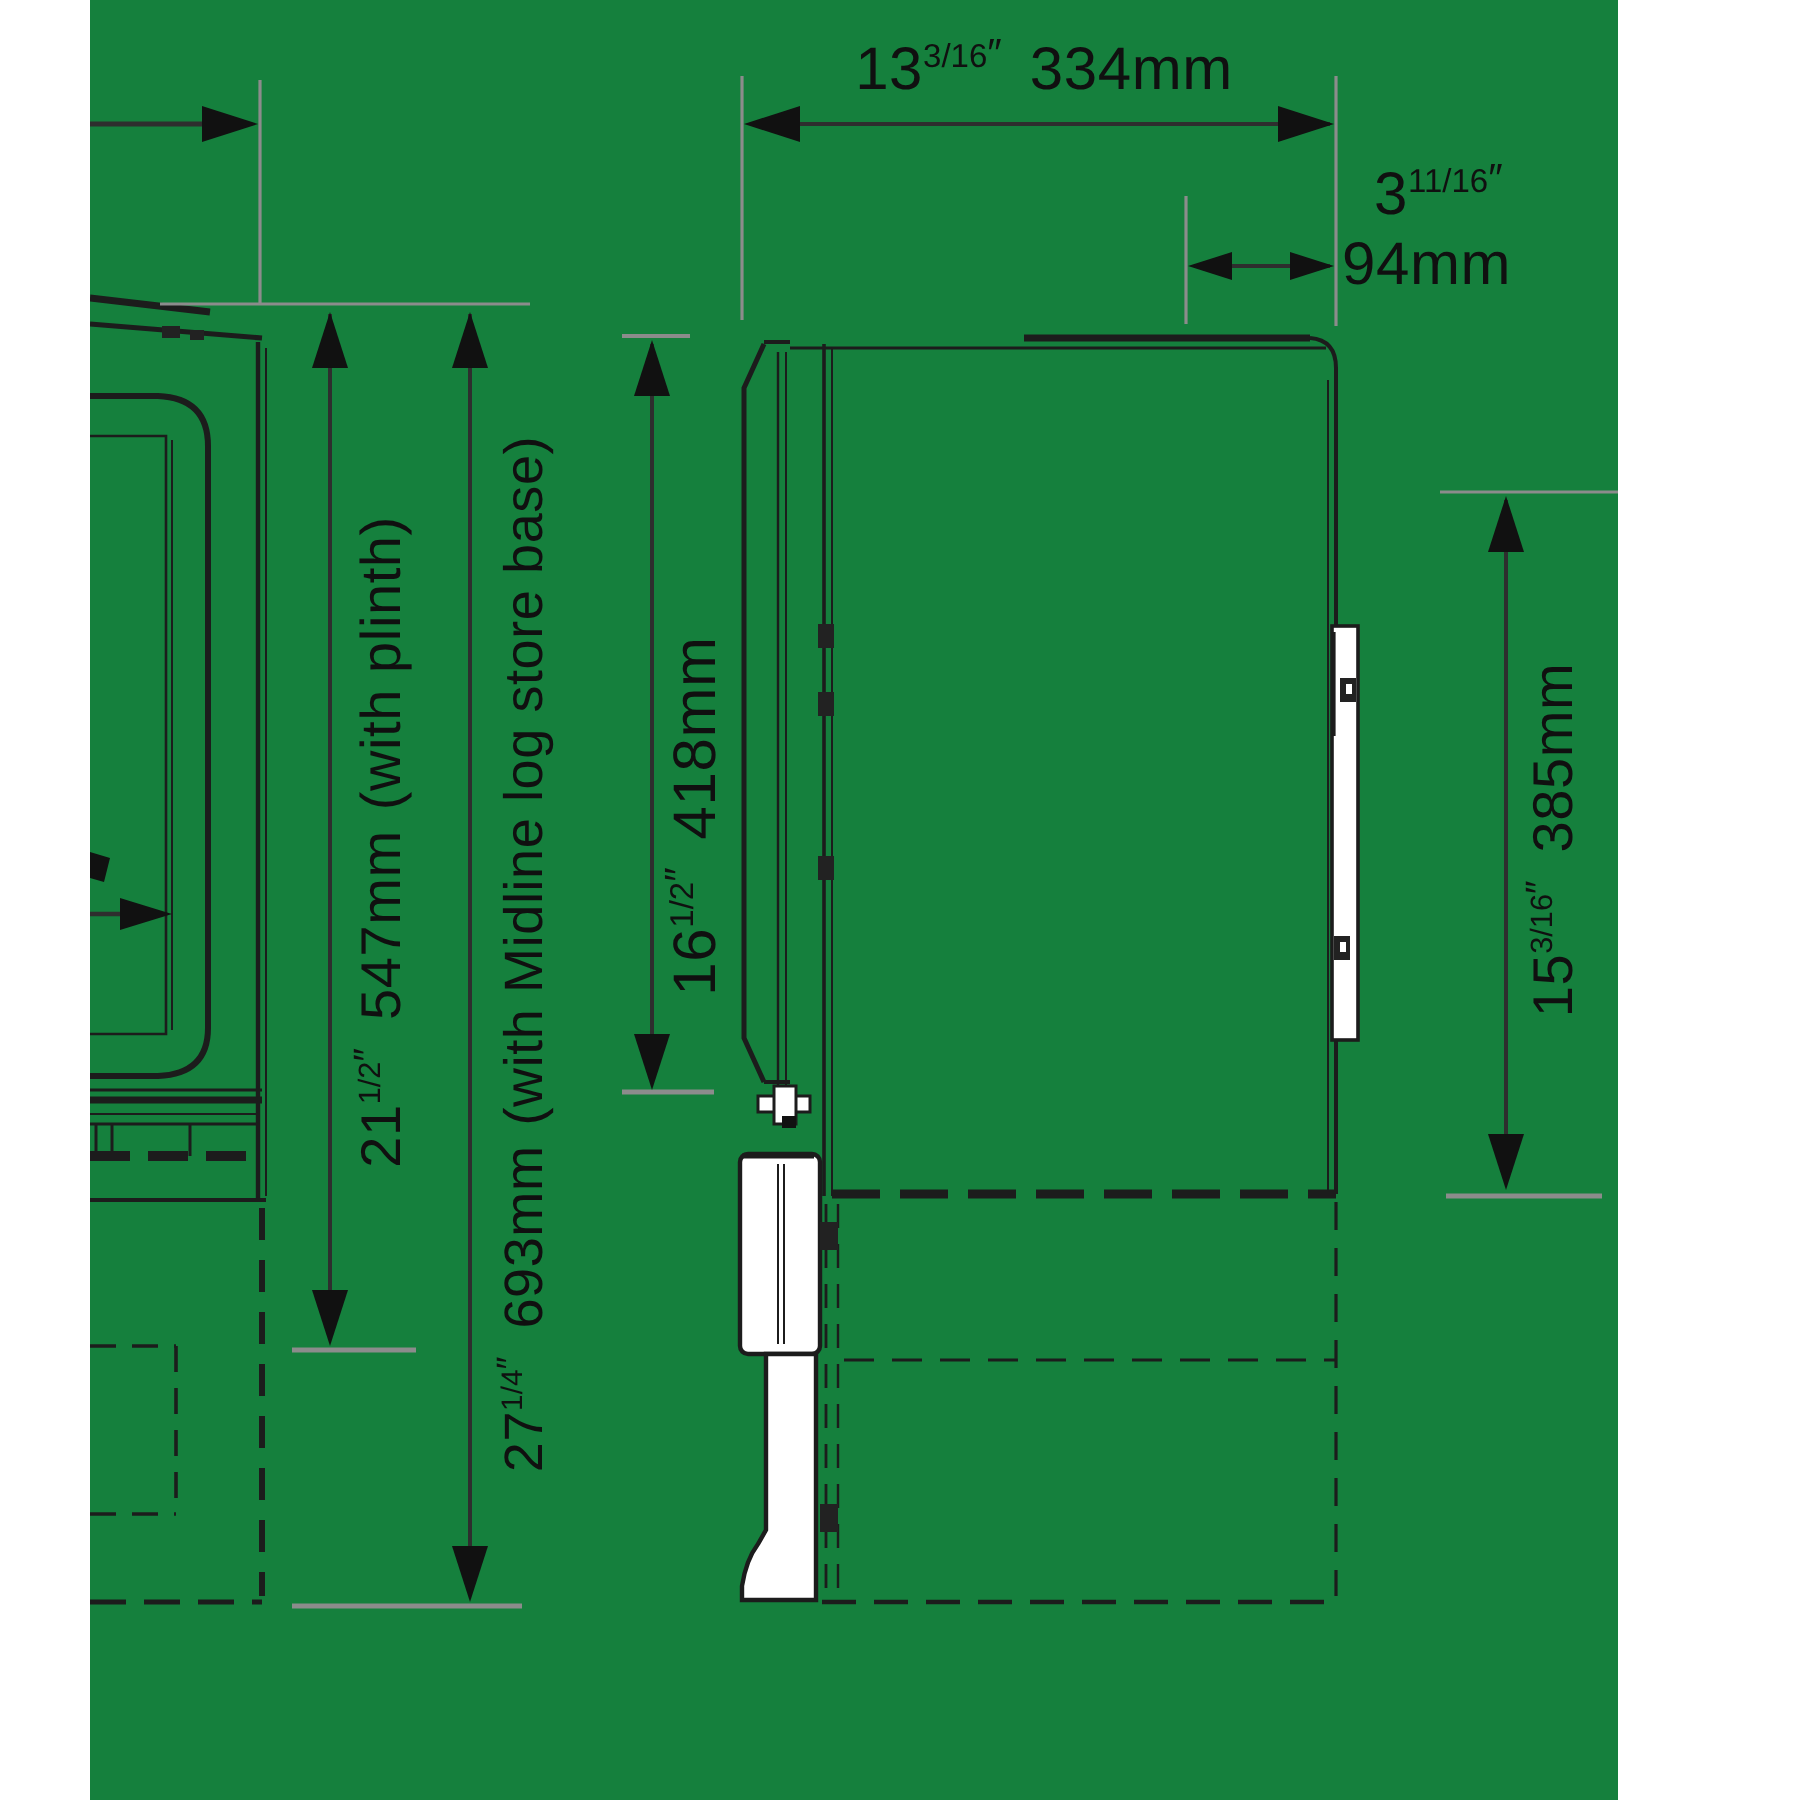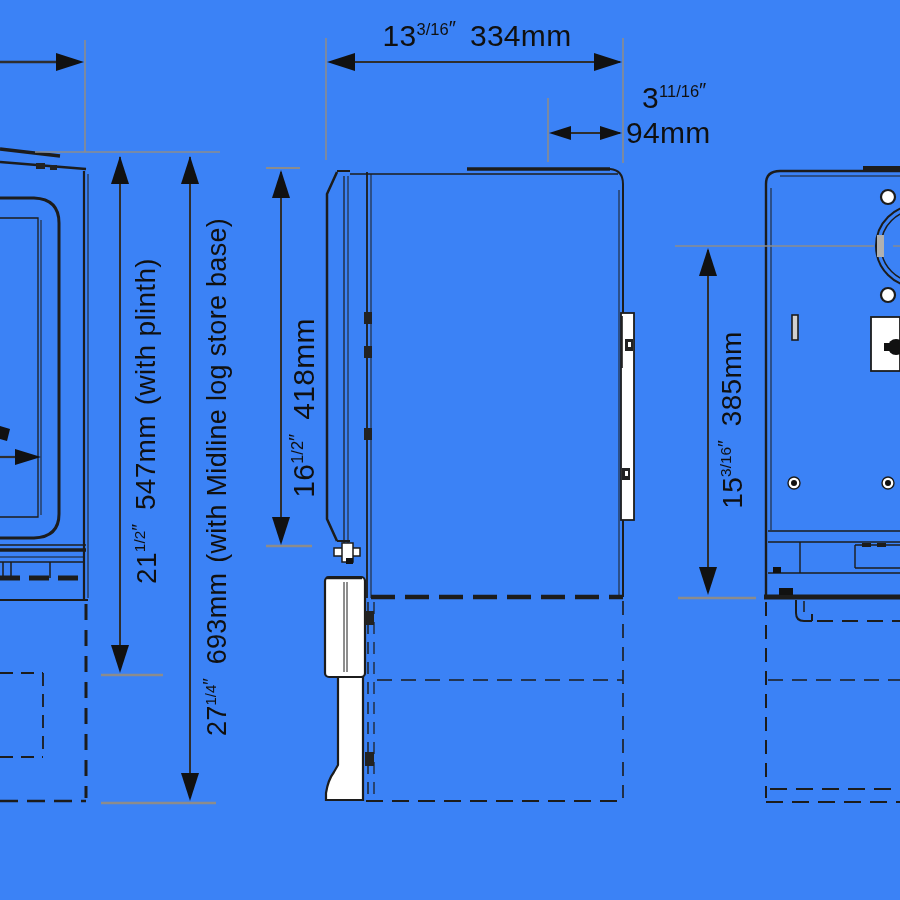--- a/index.html
+++ b/index.html
@@ -1,17 +1,17 @@
 <!DOCTYPE html>
 <html><head>
 <meta charset="utf-8">
 <style>
   html,body{margin:0;padding:0;background:#ffffff;}
-  #canvas{position:relative;width:900px;height:900px;background:#3b82f6;overflow:hidden;
-          font-family:"Liberation Sans",sans-serif;}
+  #canvas{position:relative;width:764px;height:900px;background:#15803d;overflow:hidden;
+          font-family:"Liberation Sans",sans-serif;margin-left:45px;}
   #linework{position:absolute;left:0;top:0;}
   .dim-label{position:absolute;font-size:30px;color:#101010;white-space:nowrap;
              letter-spacing:.3px;line-height:1;}
   .dim-label.centered{transform:translate(-50%,-50%);}
   .dim-label.vertical{transform:translate(-50%,-50%) rotate(-90deg);}
   .dim-label sup.f{font-size:55%;vertical-align:super;letter-spacing:0;}
   .dim-label .im{font-size:68%;vertical-align:super;letter-spacing:1px;}
   .dim-label .mm{margin-left:13px;}
   .dim-label .note{margin-left:10px;}
 </style>

